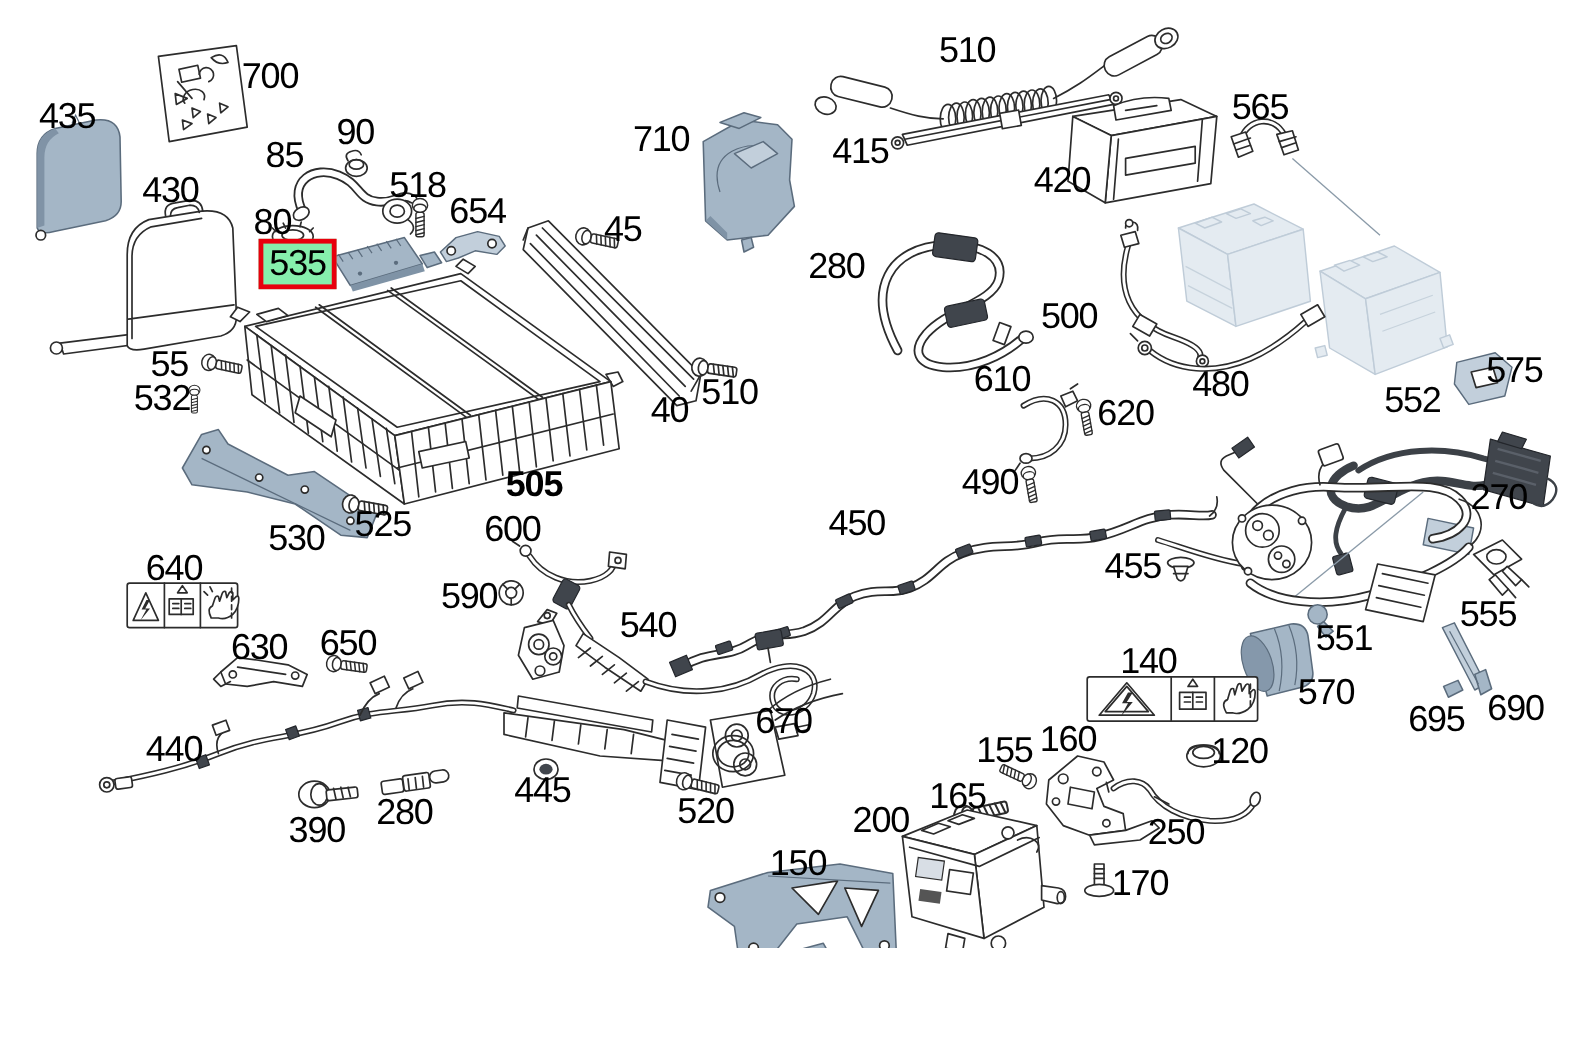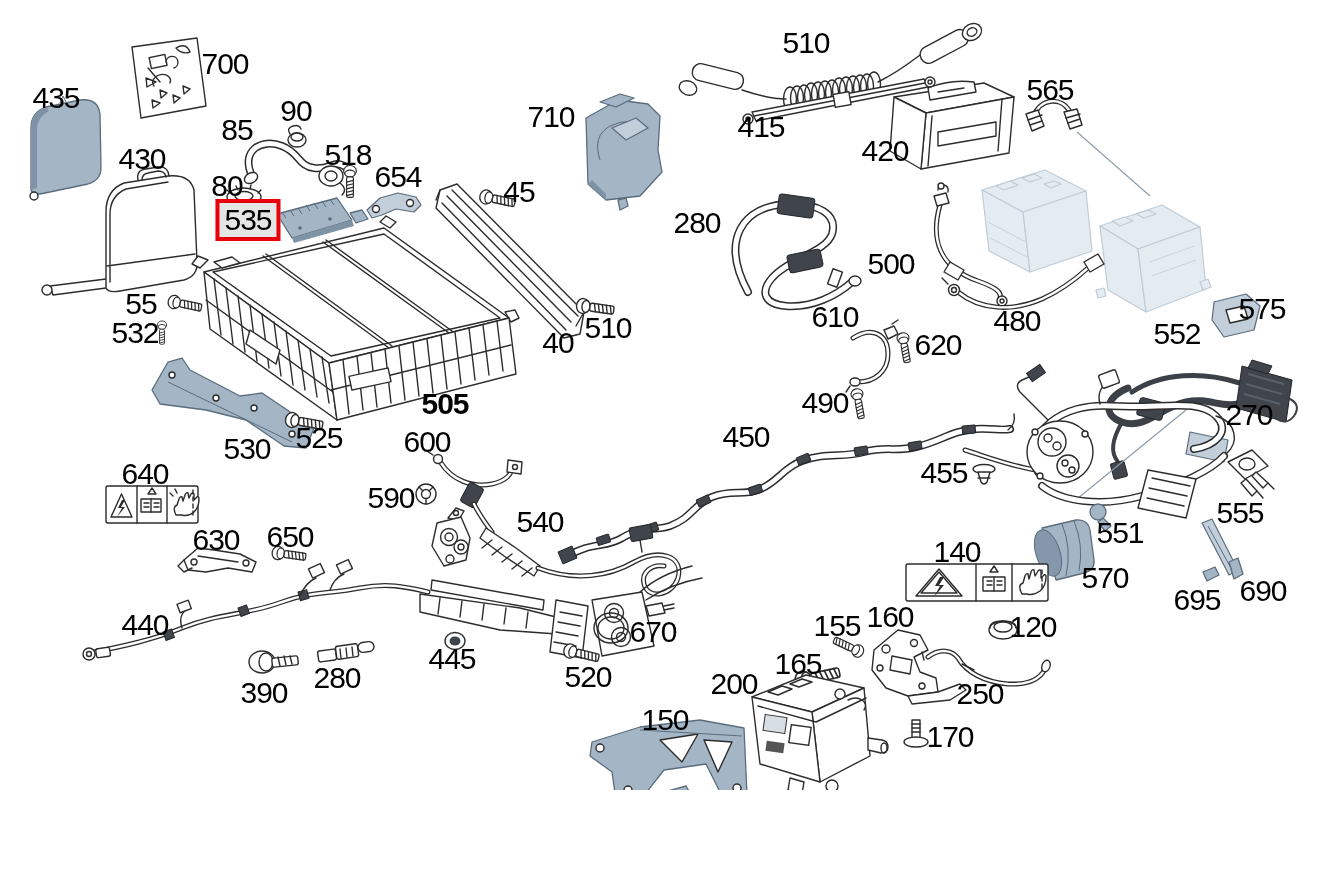--- a/index.html
+++ b/index.html
@@ -2,21 +2,21 @@
 <html style="--hl: #e8000d;"><head>
 <meta charset="utf-8">
 <style>
   html,body{margin:0;padding:0;background:#fff;}
   .stage{position:relative;width:1326px;height:790px;background:#fff;overflow:hidden;
          font-family:"Liberation Sans",sans-serif;}
   .stage svg{position:absolute;left:0;top:0;}
   #labels{position:absolute;left:0;top:0;width:100%;height:100%;}
   .plabel{position:absolute;transform:translate(-50%,-50%);font-size:30px;letter-spacing:-1px;
           color:#000;white-space:nowrap;line-height:1;user-select:none;}
-  .plabel.hl{border:4px solid var(--hl,#e8000d);background:#e5e5e5;padding:2px 5px;}
+  .plabel.hl{border:4px solid var(--hl,#e8000d);background:#86efac;padding:2px 5px;}
   
   .ln{fill:none;stroke:#2c2c2c;stroke-width:1.4;stroke-linecap:round;stroke-linejoin:round}
   .fw{fill:#fff;stroke:#2c2c2c;stroke-width:1.4;stroke-linejoin:round}
   .fb{fill:#a4b6c6;stroke:#5b6c7d;stroke-width:1.3;stroke-linejoin:round}
   .fb2{fill:#c2cfdb;stroke:#5b6c7d;stroke-width:1.2;stroke-linejoin:round}
   .fd{fill:#40454c;stroke:#23262b;stroke-width:1;stroke-linejoin:round}
   .gh{fill:#e4ebf1;stroke:#bfccd8;stroke-width:1.2;stroke-linejoin:round}
   .t1{fill:none;stroke:#2c2c2c;stroke-width:8;stroke-linecap:round}
   .t2{fill:none;stroke:#fff;stroke-width:5;stroke-linecap:round}
   .th{fill:none;stroke:#2c2c2c;stroke-width:5;stroke-linecap:round}
@@ -561,21 +561,21 @@
   </g>
 </svg>
 
 <div id="labels">
       <div class="plabel" style="left: 225px; top: 64px;">700</div>
       <div class="plabel" style="left: 806px; top: 43px;">510</div>
       <div class="plabel" style="left: 1050px; top: 90px;">565</div>
       <div class="plabel" style="left: 56px; top: 98px;">435</div>
       <div class="plabel" style="left: 296px; top: 111px;">90</div>
       <div class="plabel" style="left: 551px; top: 117px;">710</div>
-      <div class="plabel" style="left: 717px; top: 127px; margin-left: 44px;">415</div>
+      <div class="plabel" style="left: 717px; top: 127px;">415</div>
       <div class="plabel" style="left: 237px; top: 130px;">85</div>
       <div class="plabel" style="left: 885px; top: 151px;">420</div>
       <div class="plabel" style="left: 348px; top: 155px;">518</div>
       <div class="plabel" style="left: 142px; top: 159px;">430</div>
       <div class="plabel" style="left: 398px; top: 177px;">654</div>
       <div class="plabel" style="left: 227px; top: 186px;">80</div>
       <div class="plabel" style="left: 519px; top: 192px;">45</div>
       <div class="plabel hl" style="left: 248px; top: 220px;">535</div>
       <div class="plabel" style="left: 697px; top: 223px;">280</div>
       <div class="plabel" style="left: 891px; top: 264px;">500</div>
@@ -585,40 +585,40 @@
       <div class="plabel" style="left: 1017px; top: 321px;">480</div>
       <div class="plabel" style="left: 608px; top: 328px;">510</div>
       <div class="plabel" style="left: 135px; top: 333px;">532</div>
       <div class="plabel" style="left: 1177px; top: 334px;">552</div>
       <div class="plabel" style="left: 558px; top: 343px;">40</div>
       <div class="plabel" style="left: 938px; top: 345px;">620</div>
       <div class="plabel" style="left: 825px; top: 403px;">490</div>
       <div class="plabel" style="left: 445px; top: 404px; font-weight: bold;">505</div>
       <div class="plabel" style="left: 1249px; top: 415px;">270</div>
       <div class="plabel" style="left: 319px; top: 438px;">525</div>
-      <div class="plabel" style="left: 714px; top: 437px; margin-left: 32px;">450</div>
+      <div class="plabel" style="left: 714px; top: 437px;">450</div>
       <div class="plabel" style="left: 427px; top: 442px;">600</div>
       <div class="plabel" style="left: 247px; top: 449px;">530</div>
       <div class="plabel" style="left: 145px; top: 474px; text-align: center;">640</div>
       <div class="plabel" style="left: 944px; top: 473px;">455</div>
       <div class="plabel" style="left: 391px; top: 498px;">590</div>
       <div class="plabel" style="left: 1240px; top: 513px;">555</div>
       <div class="plabel" style="left: 540px; top: 522px;">540</div>
       <div class="plabel" style="left: 1120px; top: 533px;">551</div>
       <div class="plabel" style="left: 290px; top: 537px;">650</div>
       <div class="plabel" style="left: 216px; top: 540px;">630</div>
       <div class="plabel" style="left: 957px; top: 552px;">140</div>
       <div class="plabel" style="left: 1105px; top: 578px;">570</div>
       <div class="plabel" style="left: 1263px; top: 591px;">690</div>
       <div class="plabel" style="left: 1197px; top: 600px;">695</div>
       <div class="plabel" style="left: 890px; top: 617px;">160</div>
       <div class="plabel" style="left: 145px; top: 625px;">440</div>
       <div class="plabel" style="left: 837px; top: 626px;">155</div>
       <div class="plabel" style="left: 1033px; top: 627px;">120</div>
-      <div class="plabel" style="left: 653px; top: 632px;">670</div>
+      <div class="plabel" style="left: 653px; top: 602px;">670</div>
       <div class="plabel" style="left: 452px; top: 659px;">445</div>
       <div class="plabel" style="left: 798px; top: 664px;">165</div>
       <div class="plabel" style="left: 337px; top: 678px;">280</div>
       <div class="plabel" style="left: 588px; top: 677px;">520</div>
       <div class="plabel" style="left: 264px; top: 693px;">390</div>
       <div class="plabel" style="left: 980px; top: 694px;">250</div>
       <div class="plabel" style="left: 734px; top: 684px;">200</div>
       <div class="plabel" style="left: 665px; top: 720px;">150</div>
       <div class="plabel" style="left: 950px; top: 737px;">170</div>
       <div class="plabel" style="left: 773px; top: 813px;">175</div>

